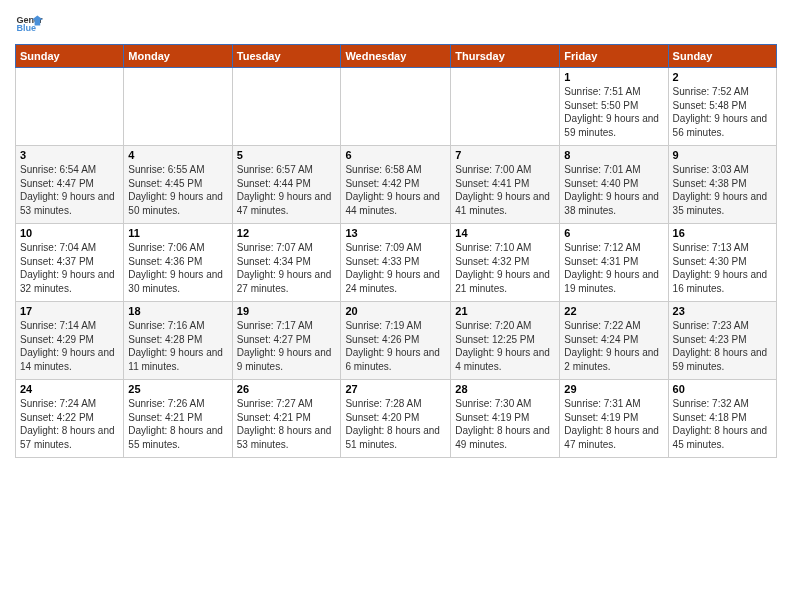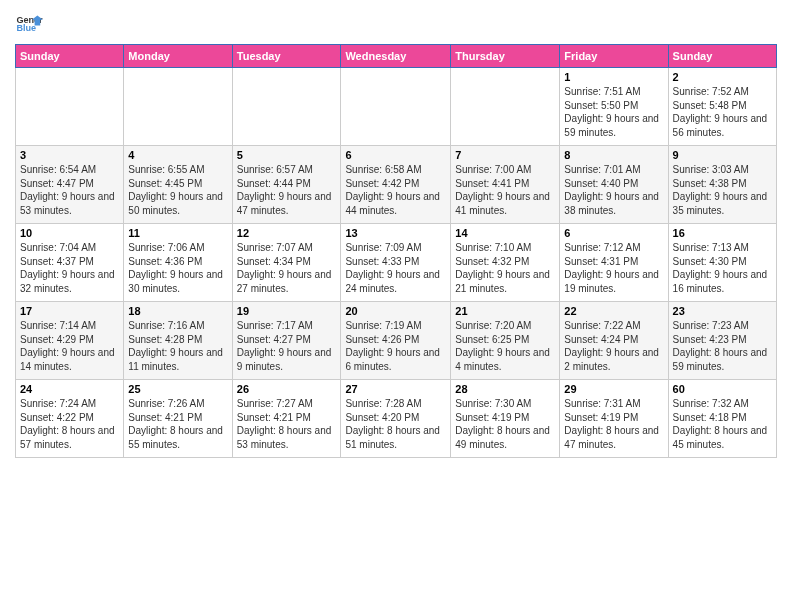--- a/index.html
+++ b/index.html
@@ -40,21 +40,21 @@
     .location-title {
       font-size: 13px;
       color: #555;
     }
     .calendar {
       width: 100%;
       border-collapse: collapse;
       font-size: 10px;
     }
     .calendar th {
-      background: #ec4899;
+      background: #c2410c;
       color: #fff;
       padding: 5px 4px;
       text-align: left;
       font-size: 11px;
       border: 1px solid #3a6ab7;
     }
     .calendar td {
       border: 1px solid #ccc;
       vertical-align: top;
       padding: 3px 4px;
@@ -243,21 +243,21 @@
           </td>
           <td>
             <span class="day-number">20</span>
             <div class="day-info">Sunrise: 7:19 AM
 Sunset: 4:26 PM
 Daylight: 9 hours and 6 minutes.</div>
           </td>
           <td>
             <span class="day-number">21</span>
             <div class="day-info">Sunrise: 7:20 AM
-Sunset: 6:25 PM
+Sunset: 12:25 PM
 Daylight: 9 hours and 4 minutes.</div>
           </td>
           <td>
             <span class="day-number">22</span>
             <div class="day-info">Sunrise: 7:22 AM
 Sunset: 4:24 PM
 Daylight: 9 hours and 2 minutes.</div>
           </td>
           <td>
             <span class="day-number">23</span>

